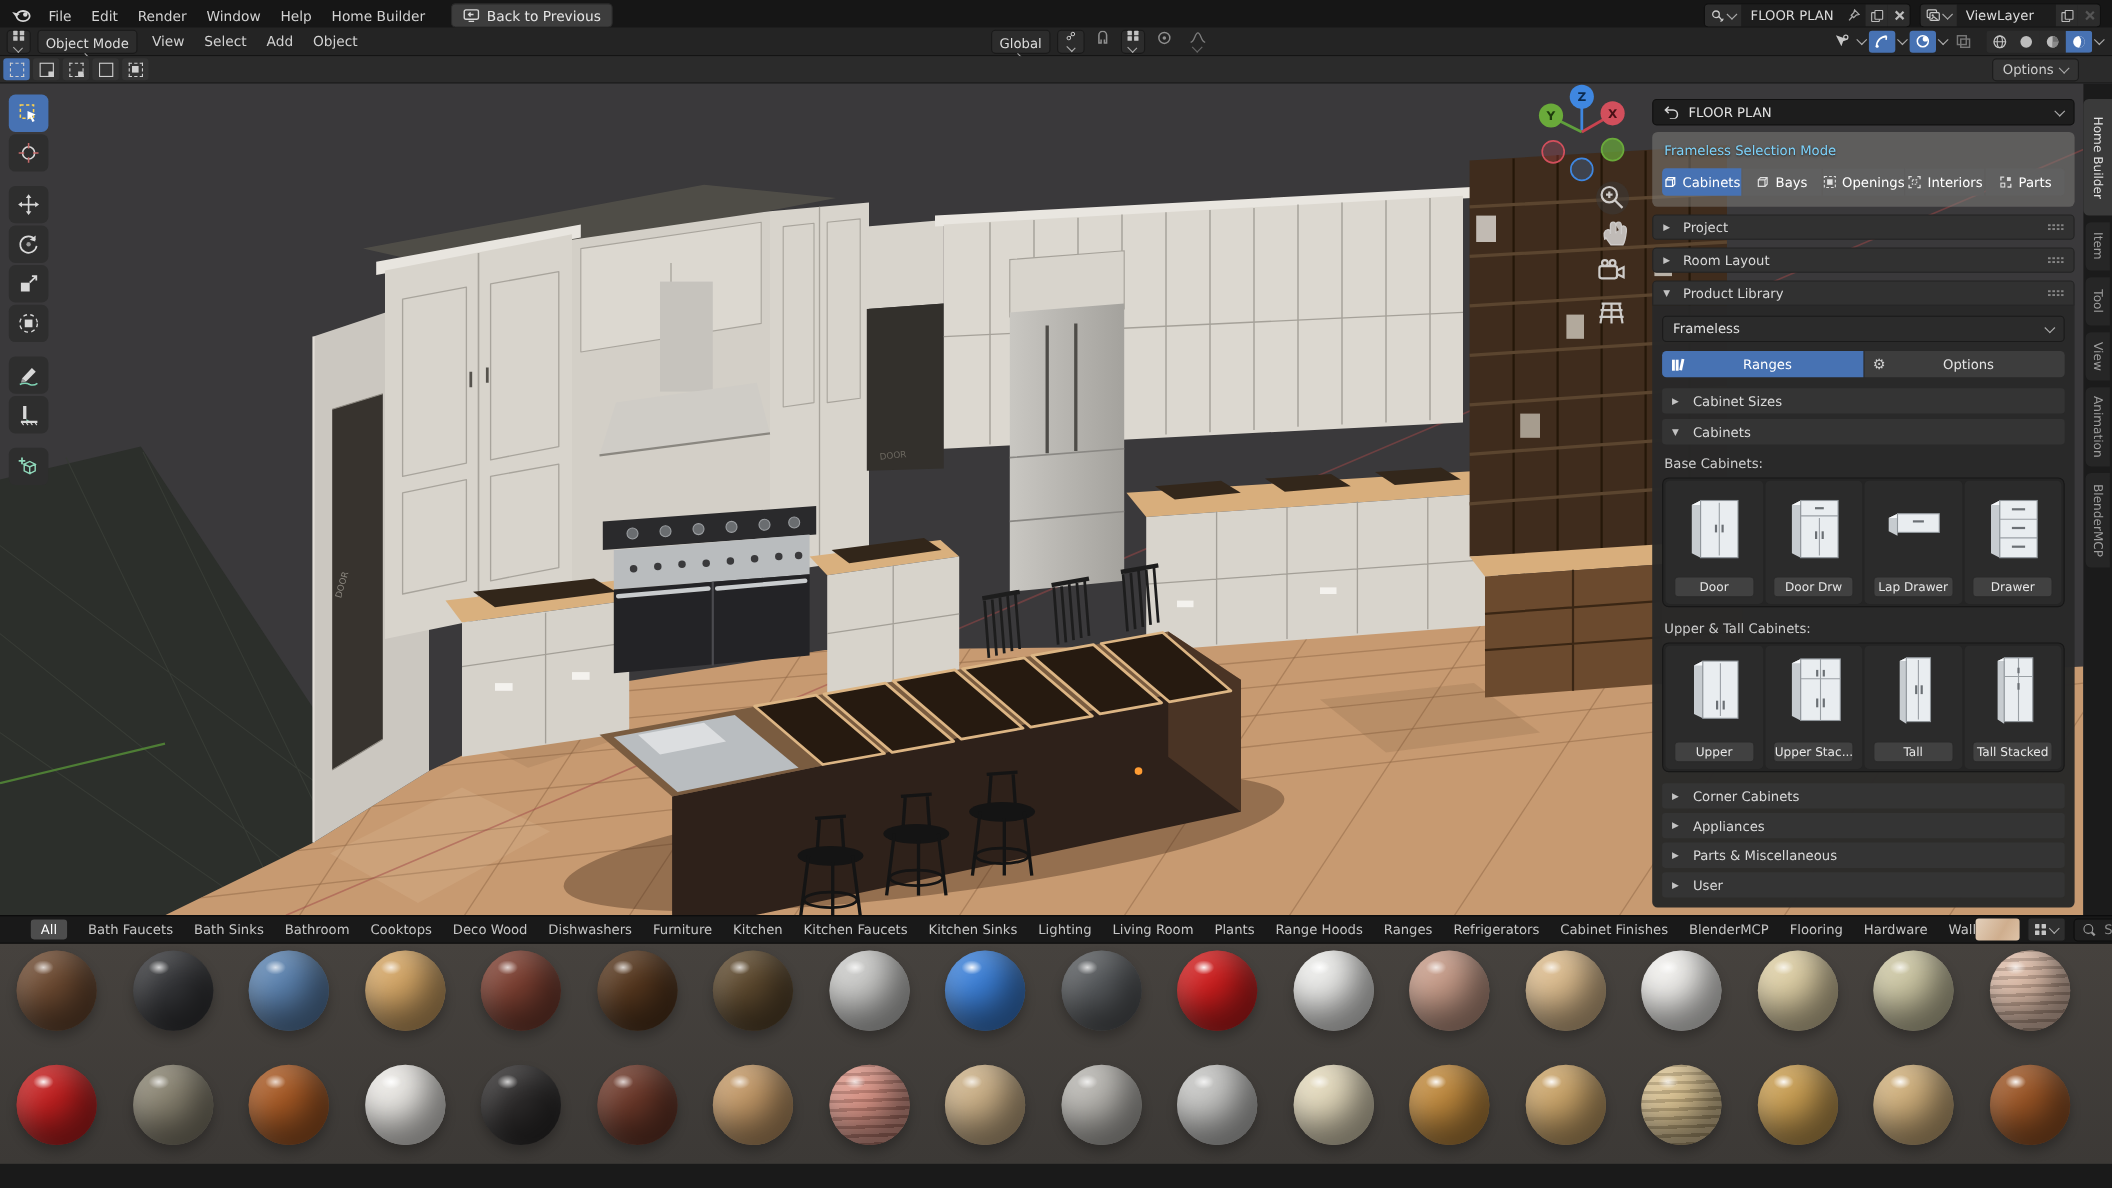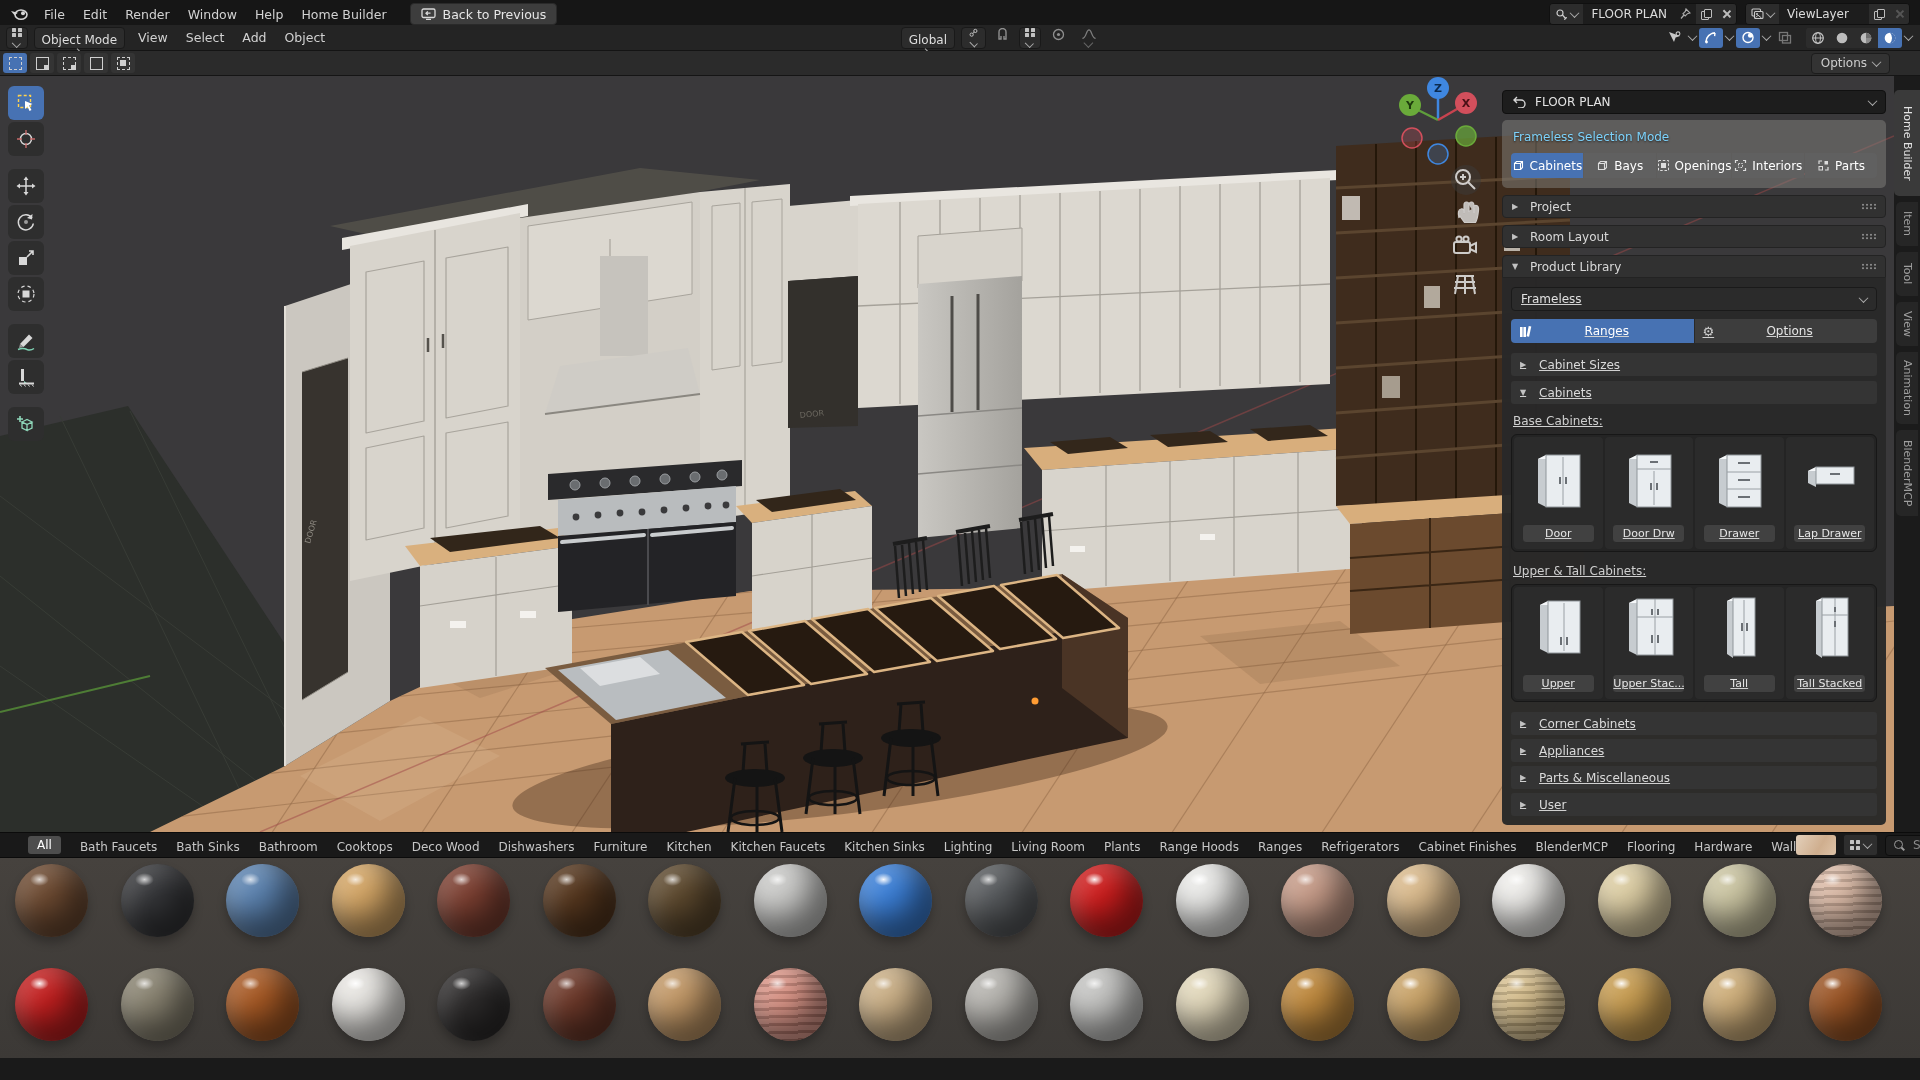--- a/index.html
+++ b/index.html
@@ -75,21 +75,21 @@
   .seg-btn{flex:1;background:rgba(96,96,96,0.95);display:flex;align-items:center;justify-content:center;gap:5px;
            color:#fff;font-size:12px;white-space:nowrap;}
   .seg-btn:first-child{border-radius:4px 0 0 4px;}
   .seg-btn:last-child{border-radius:0 4px 4px 0;}
   .seg-btn.active{background:#4772b3;}
   .prow{height:23px;background:#313131;border:1px solid #232323;border-radius:4px;display:flex;align-items:center;gap:8px;
         padding:0 9px;color:#d8d8d8;margin-top:7px;box-sizing:border-box;}
   .tri{font-size:8px;color:#c2c2c2;width:10px;display:inline-block;}
   .grip{margin-left:auto;width:15px;height:7px;
         background-image:radial-gradient(#868686 1px, transparent 1.3px);background-size:4px 3.5px;}
-  #pl-body{background:rgba(40,40,40,0.97);border-radius:0 0 5px 5px;padding:9px 9px 9px;margin-top:0;text-decoration:underline;}
+  #pl-body{background:rgba(40,40,40,0.97);border-radius:0 0 5px 5px;padding:9px 9px 9px;margin-top:0;}
   #pl-header{margin-top:7px;border-radius:4px 4px 0 0;}
   .dropdown{height:24px;background:#2b2b2b;border:1px solid #1a1a1a;border-radius:4px;display:flex;align-items:center;
             padding:0 9px;color:#e0e0e0;box-sizing:border-box;}
   .dropdown .chev{margin-left:auto;}
   #lib-tabs{display:flex;gap:1px;height:24px;margin-top:8px;}
   .lib-tab{flex:1;display:flex;align-items:center;gap:8px;background:#3d3d3d;color:#e4e4e4;padding:0 0 0 8px;}
   .lib-tab .cap{flex:1;text-align:center;padding-right:20px;}
   .lib-tab:first-child{border-radius:4px 0 0 4px;}
   .lib-tab:last-child{border-radius:0 4px 4px 0;}
   .lib-tab.active{background:#4772b3;color:#fff;}
@@ -111,21 +111,21 @@
   #tabstrip{position:absolute;right:0;top:0;width:26px;height:756px;background:#1b1b1b;}
   .vtab{position:absolute;left:2px;width:22px;box-sizing:border-box;background:#262626;border-radius:5px 0 0 5px;
         color:#9f9f9f;font-size:11px;writing-mode:vertical-rl;display:flex;align-items:center;justify-content:center;
         white-space:nowrap;}
   .vtab.active{background:#3a3a3a;color:#e2e2e2;left:0;width:26px;}
   
   #asset-header{position:absolute;left:0;top:832px;width:100%;height:26px;background:#191919;display:flex;
                 align-items:center;border-top:1px solid #0b0b0b;border-bottom:1px solid #0b0b0b;box-sizing:border-box;}
   .burger{width:15px;height:11px;margin:0 14px 0 14px;display:flex;flex-direction:column;justify-content:space-between;}
   .burger i{height:1.6px;background:#c2c2c2;}
-  #cat-list{display:flex;align-items:flex-end;gap:19px;}
+  #cat-list{display:flex;align-items:center;gap:19px;}
   .cat{color:#c6c6c6;font-size:12px;white-space:nowrap;}
   .cat.active{background:#4d4d4d;color:#fff;border-radius:3px;padding:2px 9px;}
   #asset-right{margin-left:auto;display:flex;align-items:center;gap:7px;padding-right:10px;}
   #preview-swatch{width:40px;height:20px;border-radius:3px;background:linear-gradient(120deg,#e3d0bb,#cfae8e 60%,#dec3a8);}
   #display-btn{display:flex;align-items:center;gap:4px;background:#2e2e2e;border:1px solid #1a1a1a;border-radius:3px;
                height:20px;padding:0 6px;}
   #search-box{display:flex;align-items:center;gap:6px;background:#1f1f1f;border:1px solid #0d0d0d;border-radius:4px;
               height:21px;width:243px;padding:0 8px;box-sizing:border-box;}
   #search-box input{background:transparent;border:0;outline:none;color:#ddd;font-size:12px;width:100%;
                     font-family:inherit;}
@@ -814,38 +814,38 @@
                 <rect x="20" y="14" width="34" height="52" fill="#e9edf0" stroke="#8f959a"></rect>
                 <path d="M20,28 H54 M37,30 V64" stroke="#9aa0a5"></path>
                 <rect x="33" y="20" width="8" height="2" fill="#6b7075"></rect>
                 <rect x="33" y="42" width="2" height="7" fill="#6b7075"></rect>
                 <rect x="39" y="42" width="2" height="7" fill="#6b7075"></rect>
               </svg>
             <span class="chip">Door Drw</span>
           </div>
           <div class="card">
             <svg width="64" height="74" viewBox="0 0 64 74">
+                <polygon points="10,30 18,26 18,46 10,42" fill="#c7ccd0"></polygon>
+                <polygon points="10,30 18,26 56,26 48,30" fill="#f5f7f9"></polygon>
+                <rect x="18" y="26" width="38" height="17" fill="#e9edf0" stroke="#8f959a"></rect>
+                <rect x="32" y="32" width="10" height="2" fill="#6b7075"></rect>
+              </svg>
+            <span class="chip">Lap Drawer</span>
+          </div>
+          <div class="card">
+            <svg width="64" height="74" viewBox="0 0 64 74">
                 <polygon points="12,18 20,14 20,66 12,62" fill="#c7ccd0"></polygon>
                 <polygon points="12,18 20,14 54,14 46,18" fill="#f5f7f9"></polygon>
                 <rect x="20" y="14" width="34" height="52" fill="#e9edf0" stroke="#8f959a"></rect>
                 <path d="M20,31 H54 M20,48 H54" stroke="#9aa0a5"></path>
                 <rect x="31" y="21" width="12" height="2" fill="#6b7075"></rect>
                 <rect x="31" y="38" width="12" height="2" fill="#6b7075"></rect>
                 <rect x="31" y="55" width="12" height="2" fill="#6b7075"></rect>
               </svg>
             <span class="chip">Drawer</span>
-          </div>
-          <div class="card">
-            <svg width="64" height="74" viewBox="0 0 64 74">
-                <polygon points="10,30 18,26 18,46 10,42" fill="#c7ccd0"></polygon>
-                <polygon points="10,30 18,26 56,26 48,30" fill="#f5f7f9"></polygon>
-                <rect x="18" y="26" width="38" height="17" fill="#e9edf0" stroke="#8f959a"></rect>
-                <rect x="32" y="32" width="10" height="2" fill="#6b7075"></rect>
-              </svg>
-            <span class="chip">Lap Drawer</span>
           </div>
         </div>
 
         <div class="cat-label" style="margin-top:12px;">Upper &amp; Tall Cabinets:</div>
         <div class="card-group">
           <div class="card">
             <svg width="64" height="74" viewBox="0 0 64 74">
                 <polygon points="14,14 22,10 22,62 14,58" fill="#c7ccd0"></polygon>
                 <polygon points="14,14 22,10 54,10 46,14" fill="#f5f7f9"></polygon>
                 <rect x="22" y="10" width="32" height="52" fill="#e9edf0" stroke="#8f959a"></rect>

